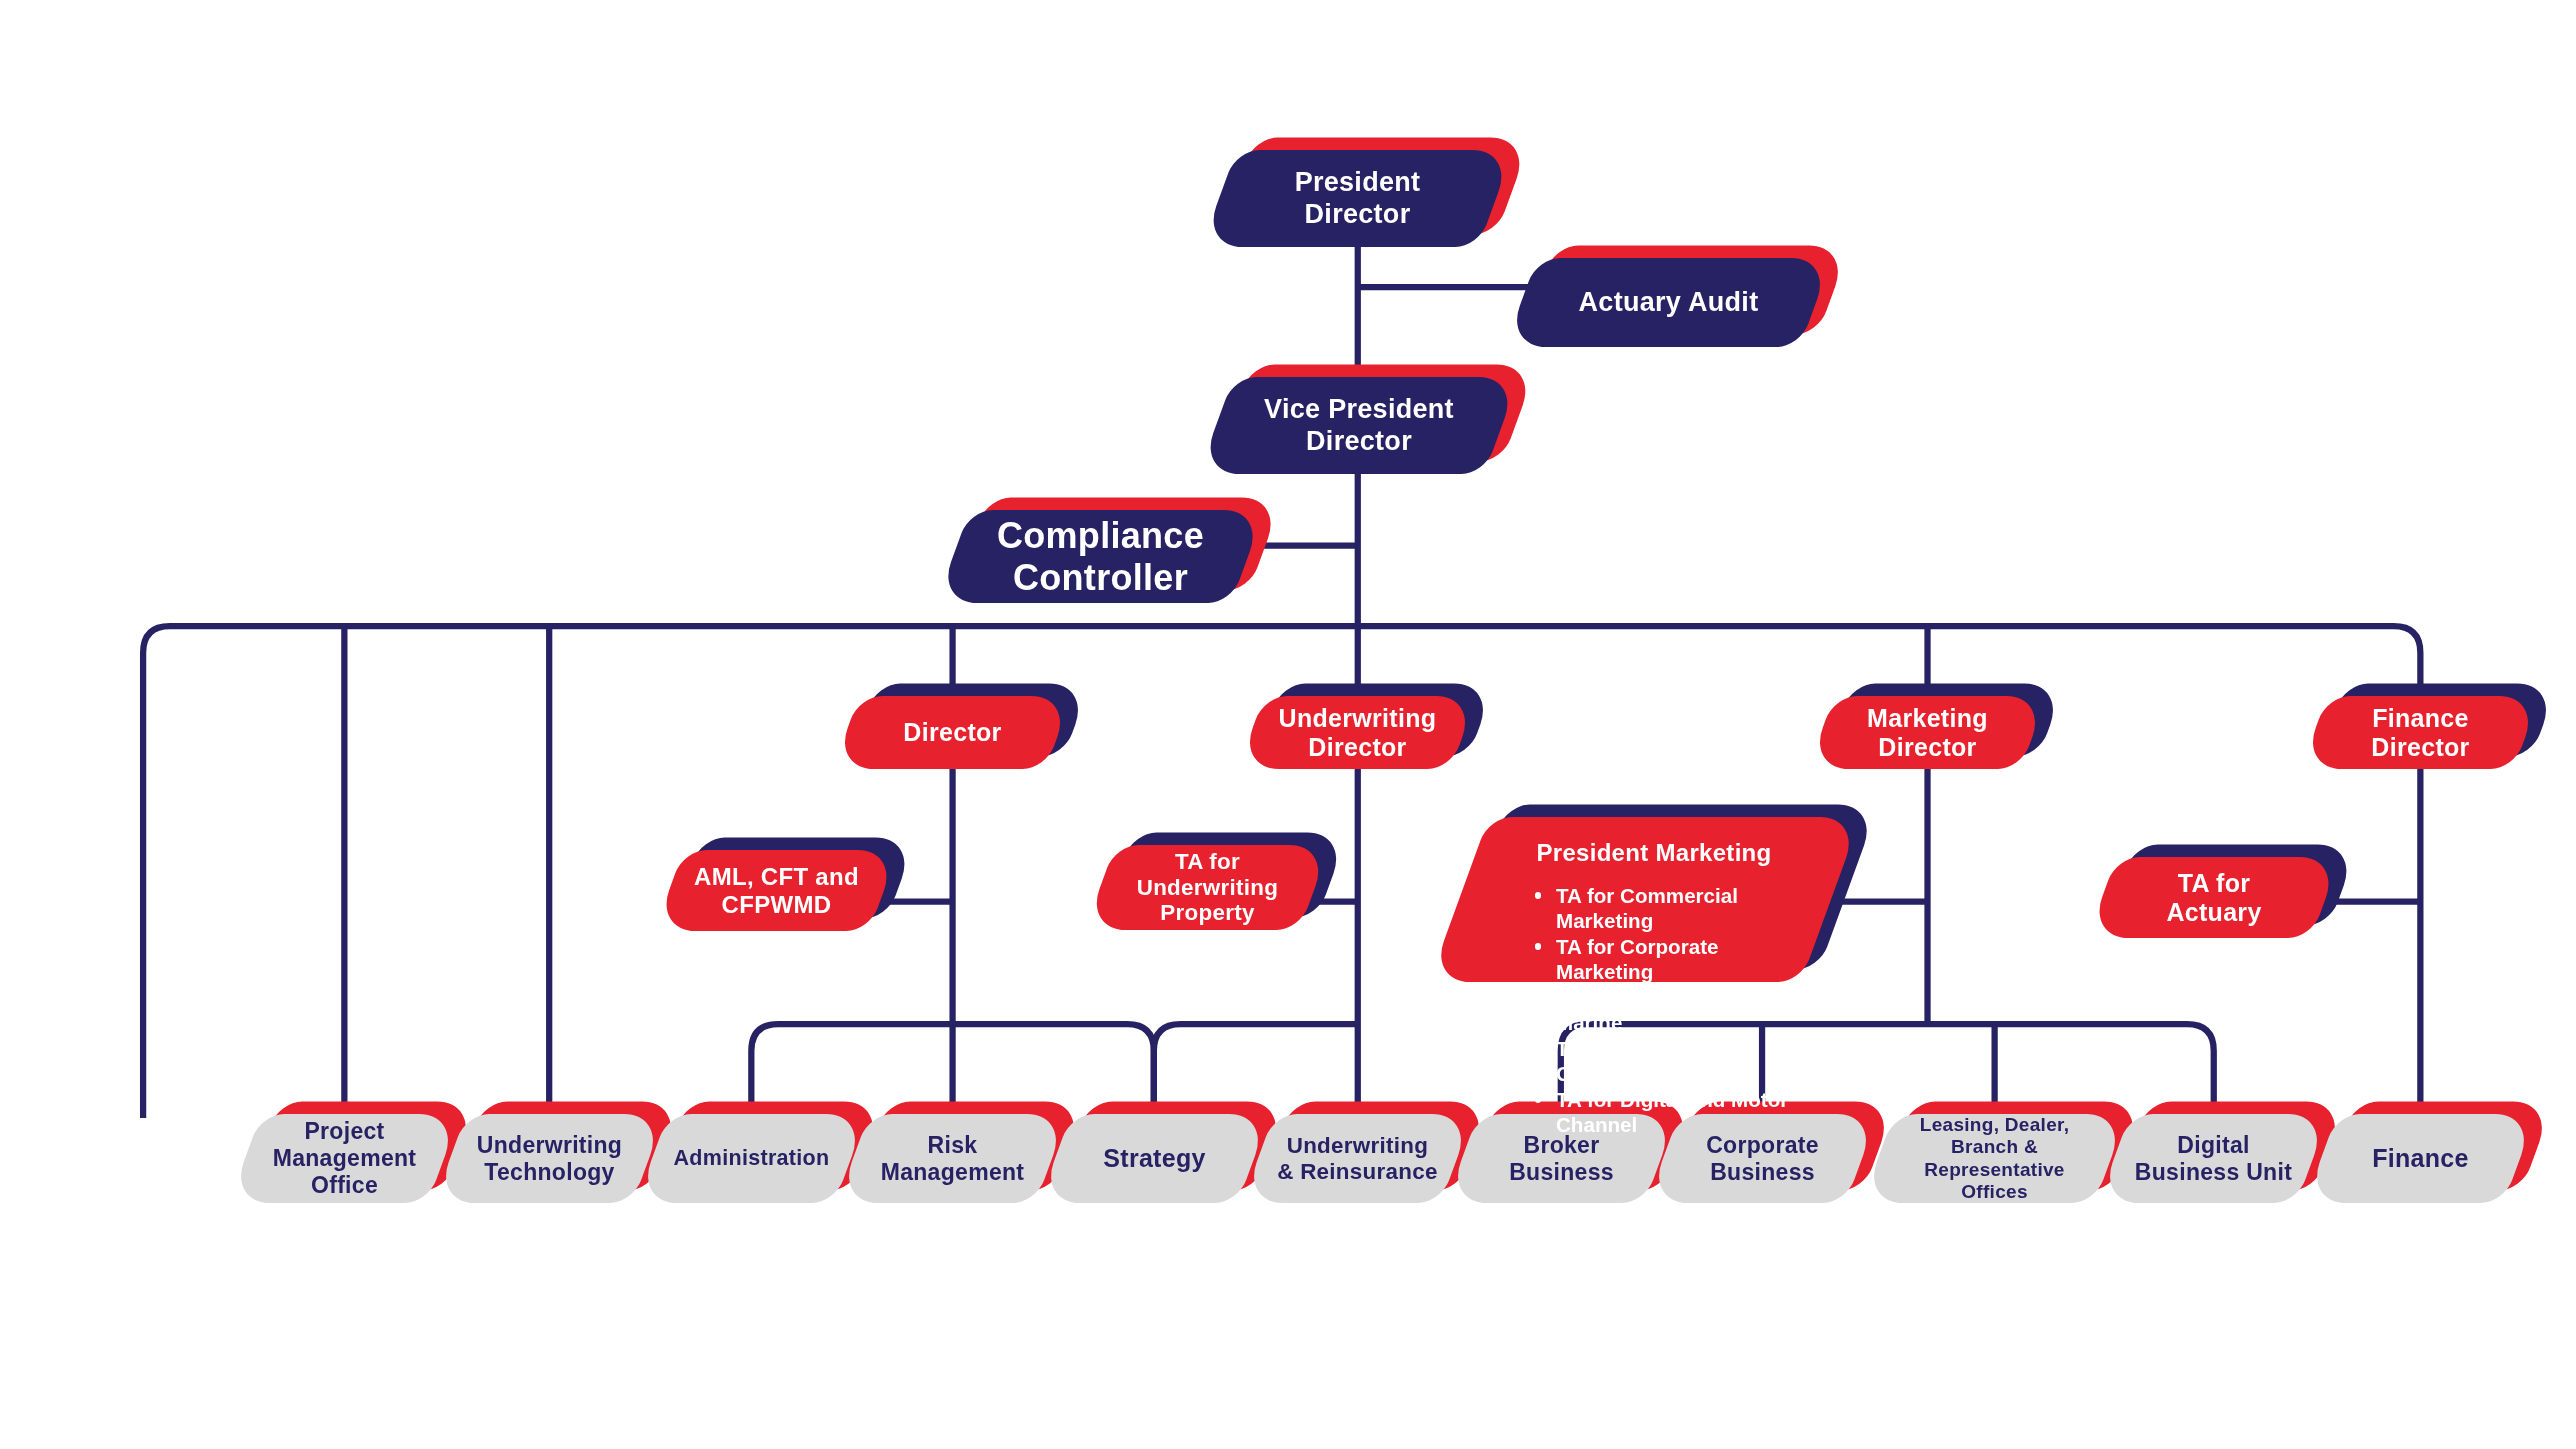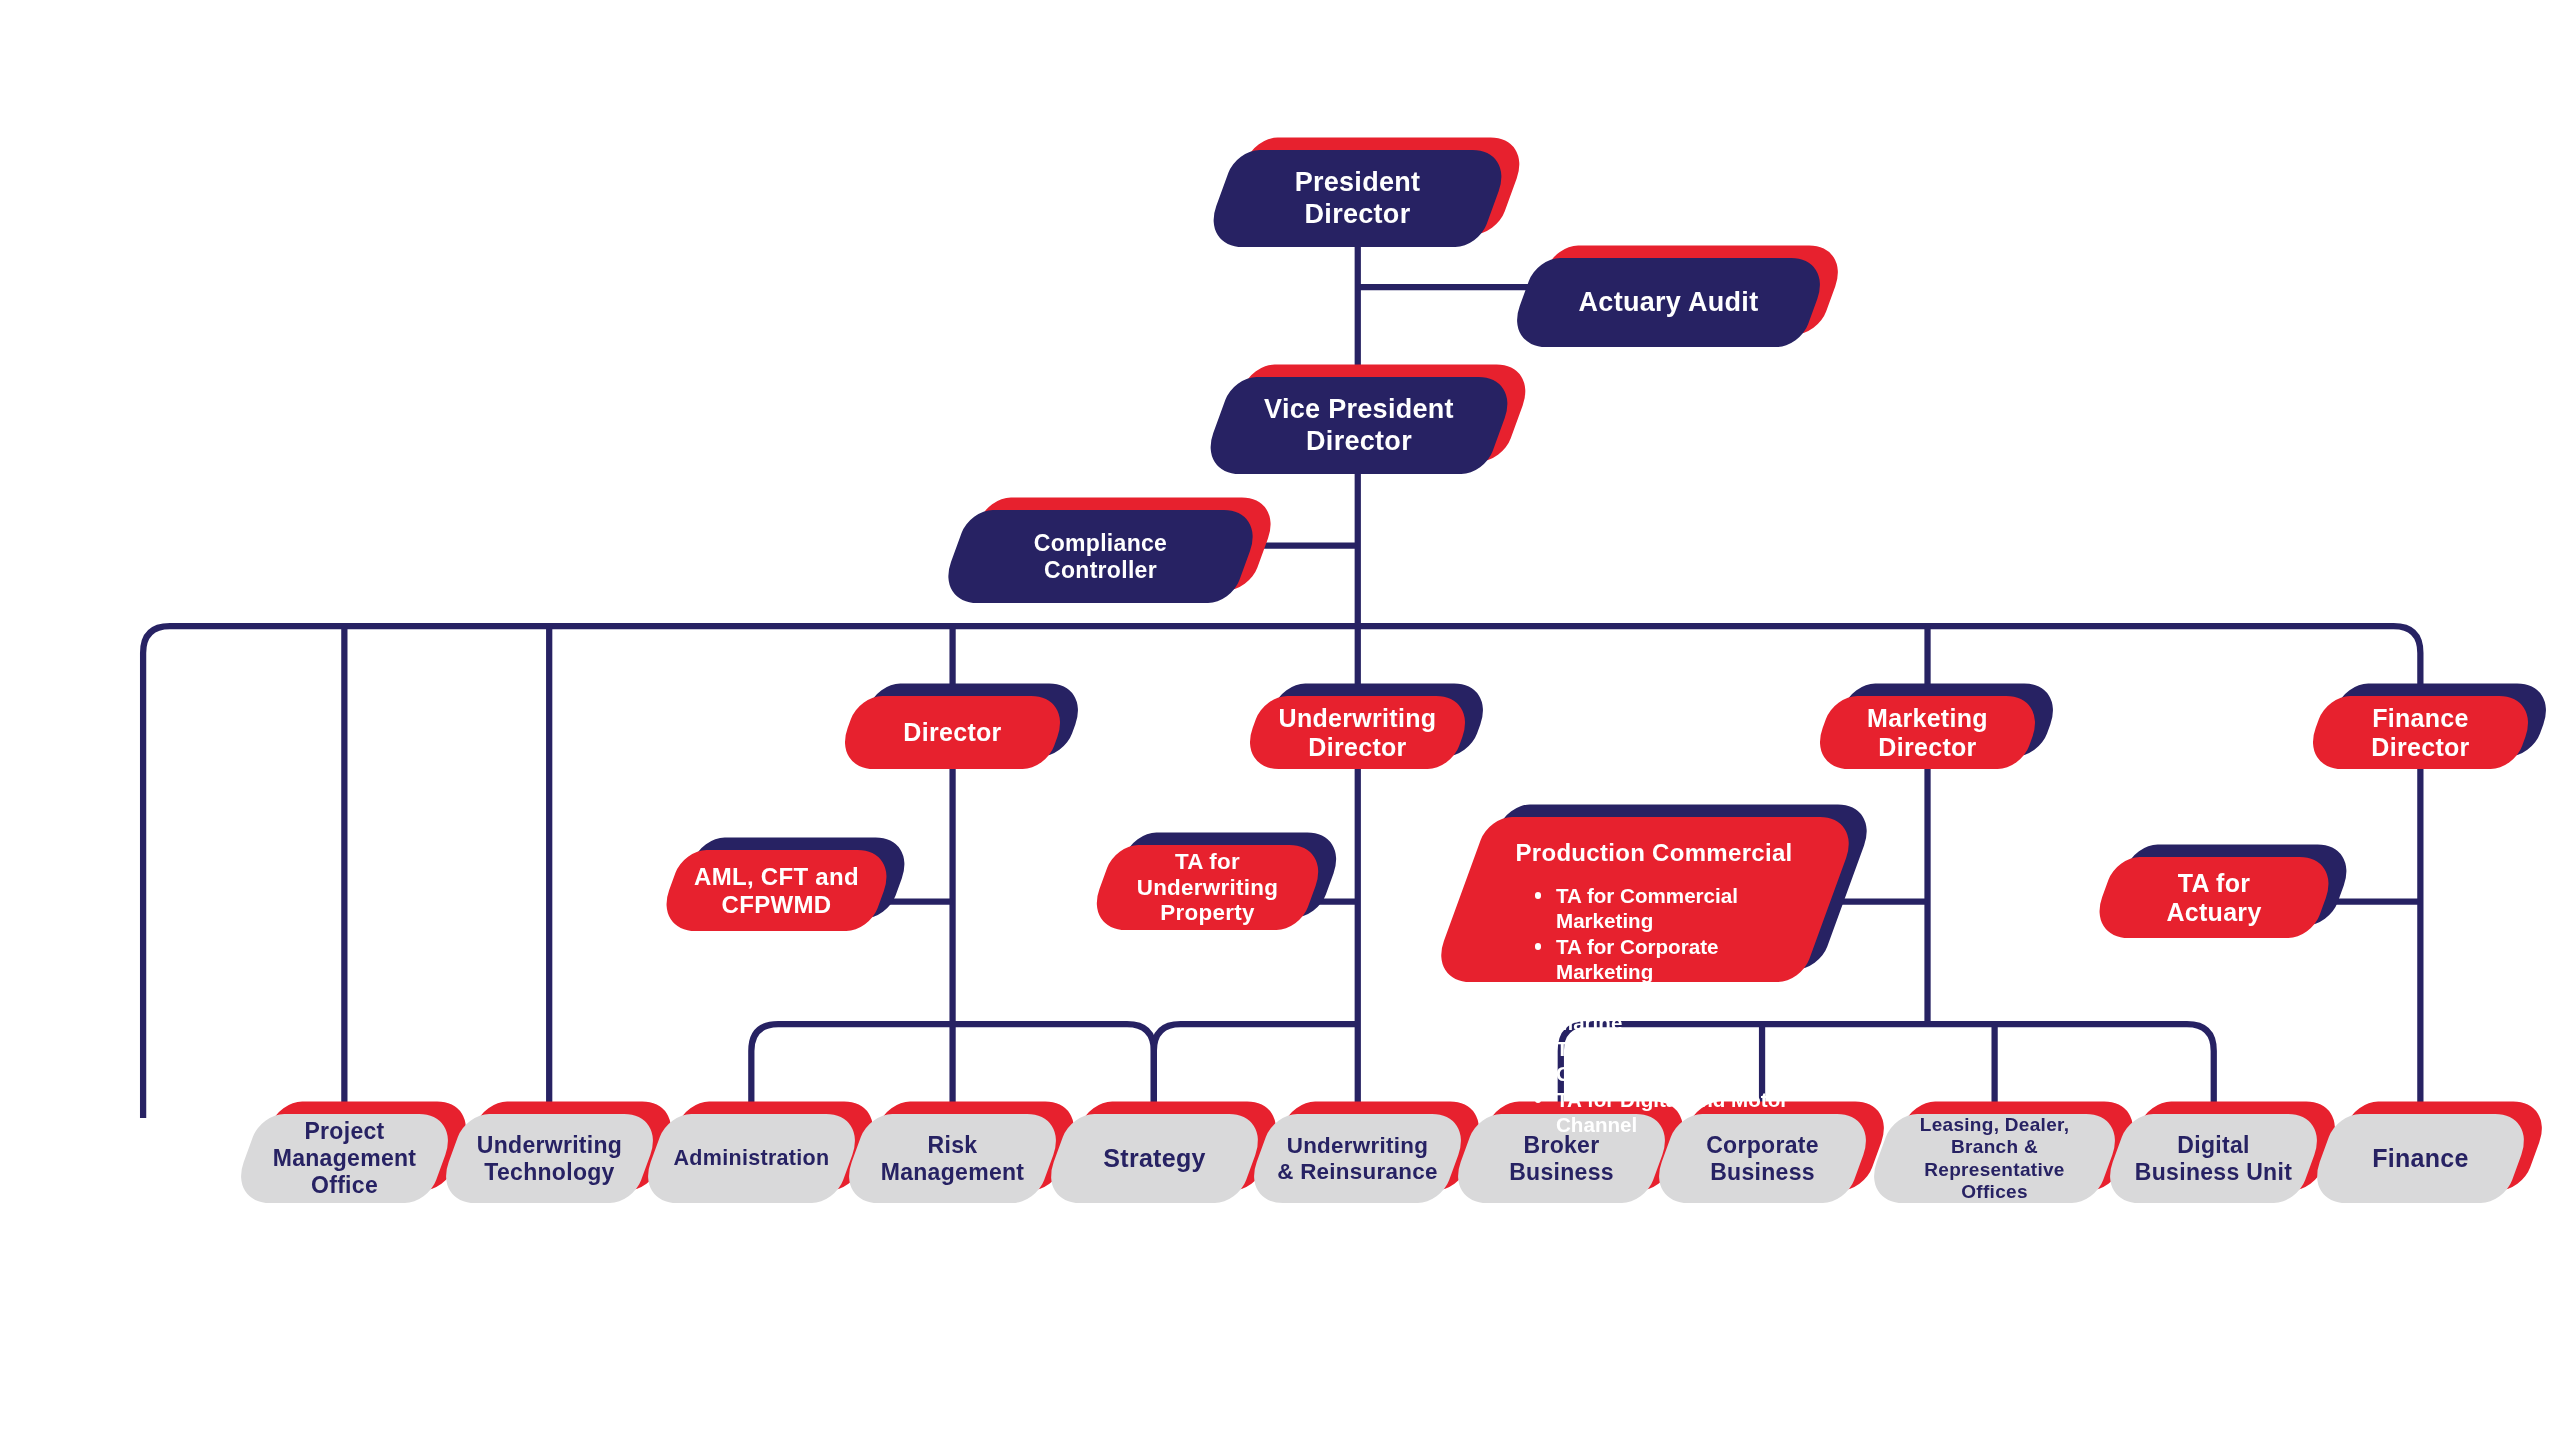--- a/index.html
+++ b/index.html
@@ -98,21 +98,21 @@
   <div class="node navy" style="left:1216px;top:377px;width:286px;height:97px;">
     <div class="shadow"></div>
     <div class="face"></div>
     <div class="label" style="font-size:27px;">Vice President
 Director</div>
   </div>
 
   <div class="node navy" style="left:953px;top:510px;width:295px;height:93px;">
     <div class="shadow"></div>
     <div class="face"></div>
-    <div class="label" style="font-size:23px;">Compliance
+    <div class="label" style="font-size:36px;">Compliance
 Controller</div>
   </div>
 
   <div class="node red" style="left:846px;top:696px;width:213px;height:73px;">
     <div class="shadow"></div>
     <div class="face"></div>
     <div class="label" style="font-size:25px;">Director</div>
   </div>
 
   <div class="node red" style="left:1251px;top:696px;width:213px;height:73px;">
@@ -148,21 +148,21 @@
     <div class="face"></div>
     <div class="label" style="font-size:22.4px;">TA for
 Underwriting
 Property</div>
   </div>
 
   <div class="node red" style="left:1459px;top:817px;width:372px;height:165px;">
     <div class="shadow"></div>
     <div class="face"></div>
     <div class="pm-content">
-      <div class="pm-title">Production Commercial</div>
+      <div class="pm-title">President Marketing</div>
       <ul class="pm-list">
         <li>TA for Commercial Marketing</li>
         <li>TA for Corporate Marketing</li>
         <li>TA for Commercial Marine</li>
         <li>TA for Japanese Corporate Business</li>
         <li>TA for Digital and Motor Channel</li>
       </ul>
     </div>
   </div>
 

